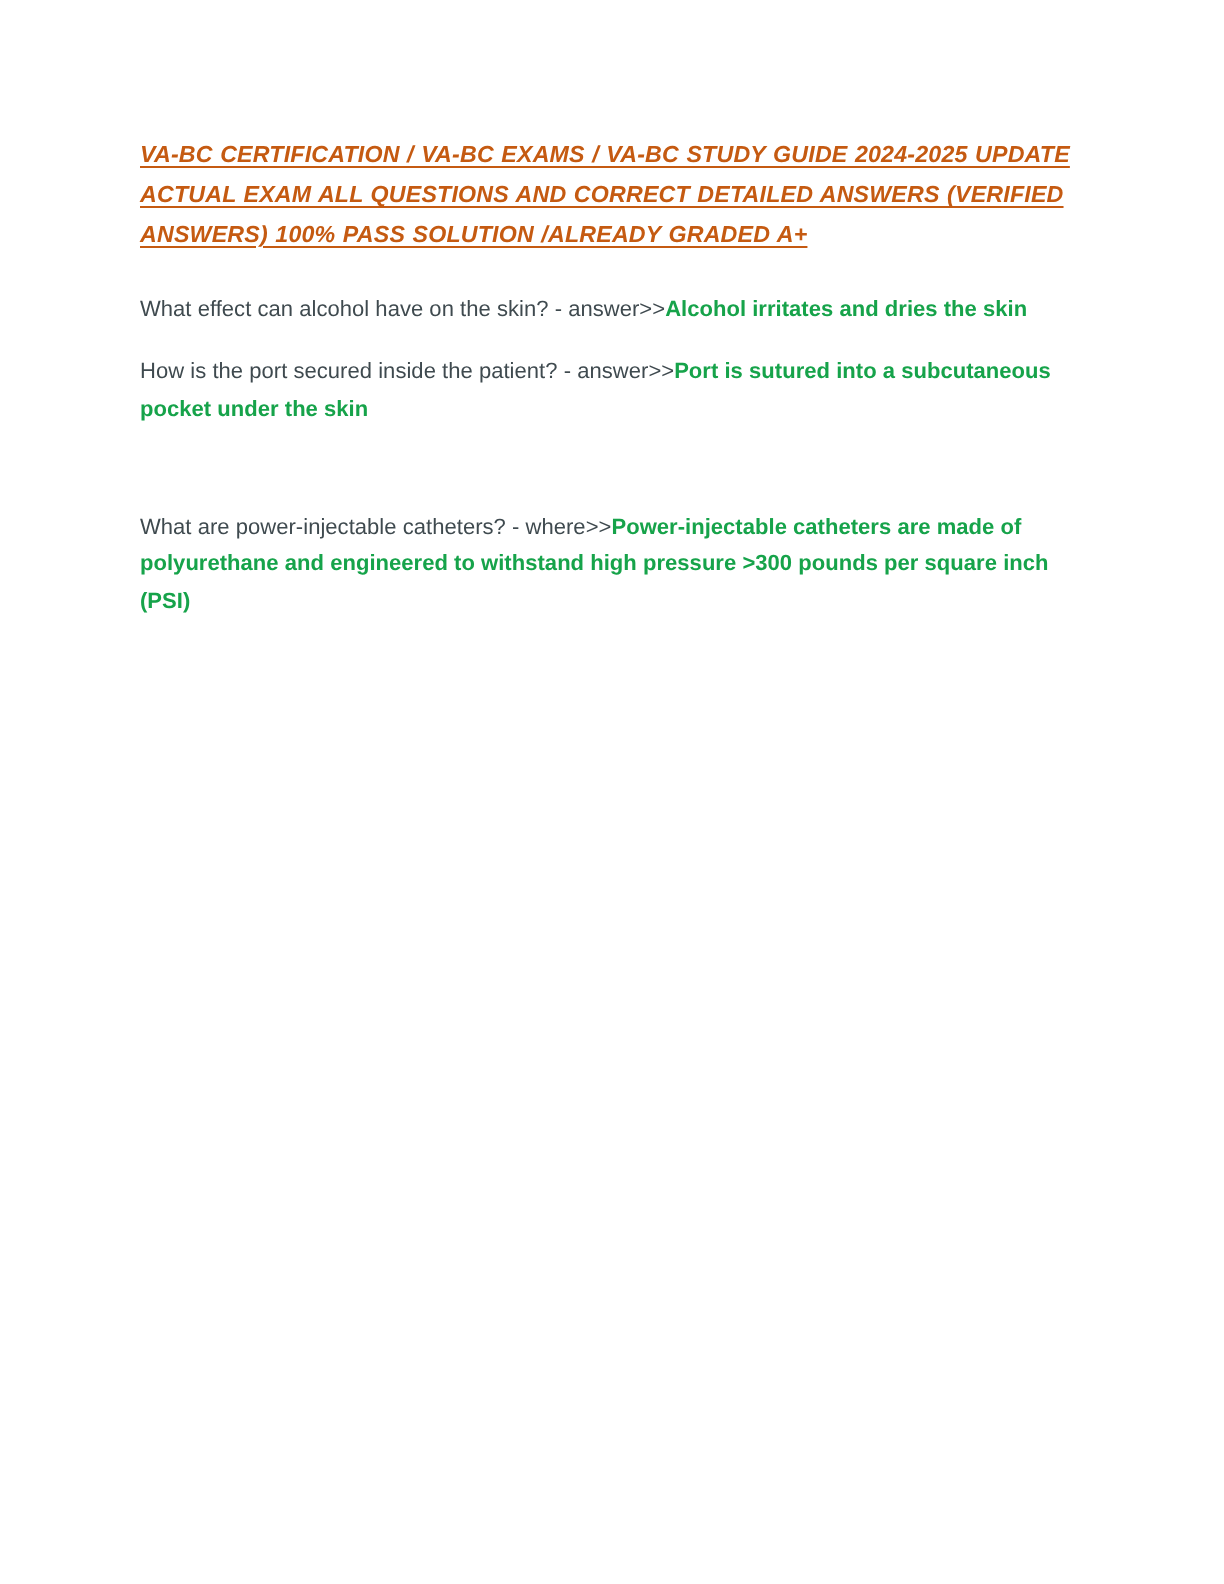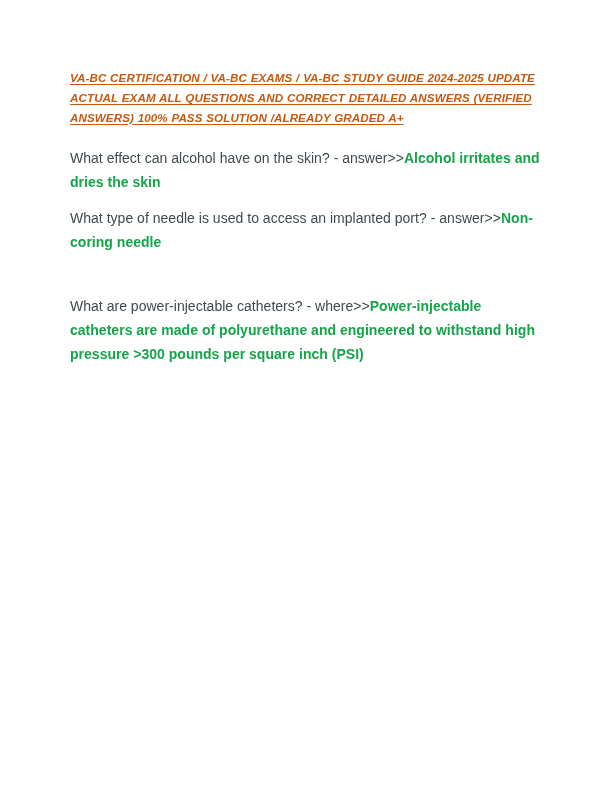--- a/index.html
+++ b/index.html
@@ -34,21 +34,21 @@
     font-style: italic;
     text-decoration: underline;
     text-underline-offset: 2px;
     line-height: 1.72;
     letter-spacing: 0.1px;
     word-spacing: 0.4px;
   }
   .qa {
     margin: 0 0 12px 0;
     padding: 0;
-    font-size: 14px;
+    font-size: 11px;
     line-height: 1.72;
     color: #3F4A4F;
     letter-spacing: 0.02px;
   }
   .qa.gap-lg {
     margin-bottom: 40px;
   }
   .qa .q {
     color: #3F4A4F;
     font-weight: normal;
@@ -69,18 +69,18 @@
 </head>
 <body>
 
 <div class="page">
   <div class="content">
 
     <h1 class="doc-title">VA-BC CERTIFICATION / VA-BC EXAMS / VA-BC STUDY GUIDE 2024-2025 UPDATE ACTUAL EXAM ALL QUESTIONS AND CORRECT DETAILED ANSWERS (VERIFIED ANSWERS) 100% PASS SOLUTION /ALREADY GRADED A+</h1>
 
     <div id="qa-list">
         <p class="qa"><span class="q">What effect can alcohol have on the skin? - answer</span><span class="sep">&gt;&gt;</span><span class="a">Alcohol irritates and dries the skin</span></p>
-        <p class="qa gap-lg"><span class="q">What type of needle is used to access an implanted port? - answer</span><span class="sep">&gt;&gt;</span><span class="a">Non-coring needle</span></p>
+        <p class="qa gap-lg"><span class="q">How is the port secured inside the patient? - answer</span><span class="sep">&gt;&gt;</span><span class="a">Port is sutured into a subcutaneous pocket under the skin</span></p>
         <p class="qa"><span class="q">What are power-injectable catheters? - where</span><span class="sep">&gt;&gt;</span><span class="a">Power-injectable catheters are made of polyurethane and engineered to withstand high pressure &gt;300 pounds per square inch (PSI)</span></p>
       </div>
 
   </div>
 </div>
 
 </body></html>

